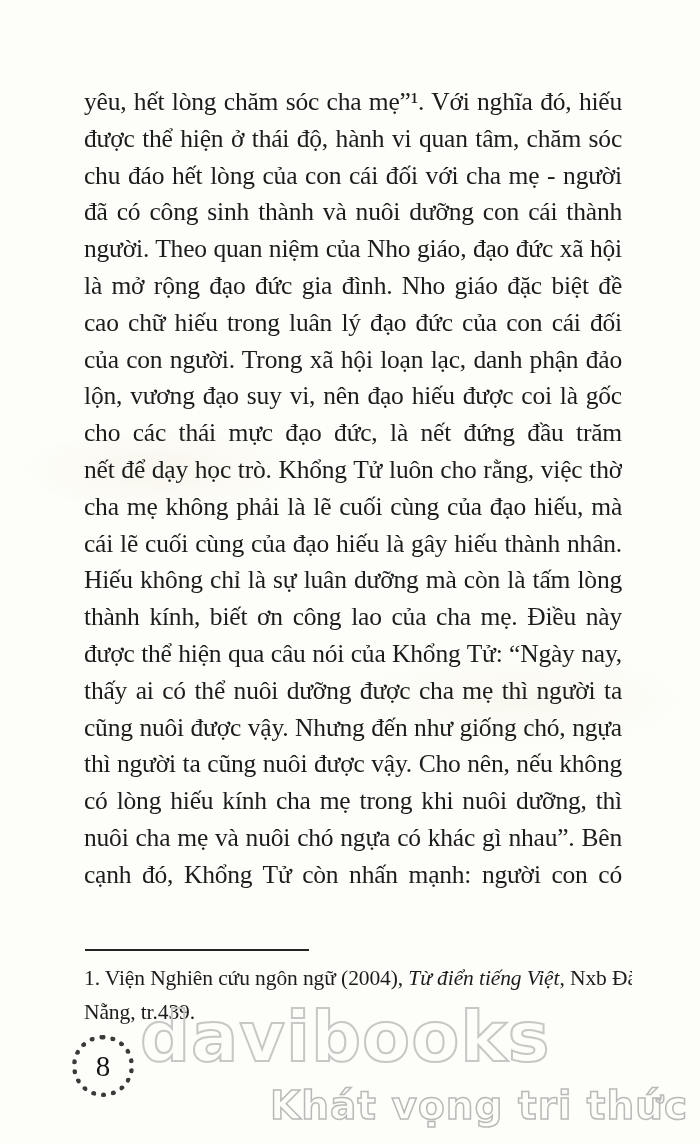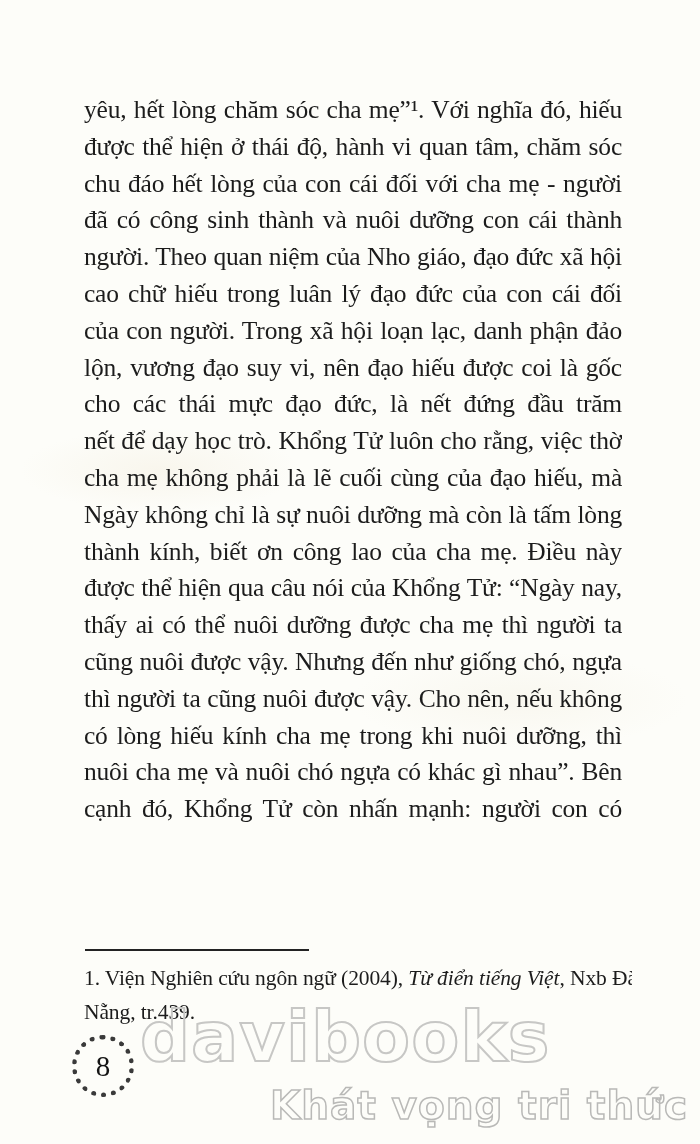--- a/index.html
+++ b/index.html
@@ -12,21 +12,21 @@
       radial-gradient(ellipse 200px 60px at 160px 470px, rgba(235,225,200,0.25), rgba(0,0,0,0) 70%),
       radial-gradient(ellipse 240px 70px at 520px 700px, rgba(235,228,205,0.22), rgba(0,0,0,0) 70%),
       #fdfdf9;
     overflow: hidden;
     font-family: "Liberation Serif", "DejaVu Serif", serif;
     color: #1c1c1c;
   }
   #body-text {
     position: absolute;
     left: 84px;
-    top: 92px;
+    top: 84px;
     width: 538px;
   }
   .body-line {
     height: 36.8px;
     line-height: 36.8px;
     font-size: 25.5px;
     letter-spacing: -0.2px;
     text-align: justify;
     text-align-last: justify;
     overflow: hidden;
@@ -108,36 +108,38 @@
       <div class="body-line">yêu, hết lòng chăm sóc cha mẹ”¹. Với nghĩa đó, hiếu</div>
 
       <div class="body-line">được thể hiện ở thái độ, hành vi quan tâm, chăm sóc</div>
 
       <div class="body-line">chu đáo hết lòng của con cái đối với cha mẹ - người</div>
 
       <div class="body-line">đã có công sinh thành và nuôi dưỡng con cái thành</div>
 
       <div class="body-line">người. Theo quan niệm của Nho giáo, đạo đức xã hội</div>
 
+      <div class="body-line">là mở rộng đạo đức gia đình. Nho giáo đặc biệt đề</div>
 
       <div class="body-line">cao chữ hiếu trong luân lý đạo đức của con cái đối</div>
 
 
       <div class="body-line">của con người. Trong xã hội loạn lạc, danh phận đảo</div>
 
       <div class="body-line">lộn, vương đạo suy vi, nên đạo hiếu được coi là gốc</div>
 
       <div class="body-line">cho các thái mực đạo đức, là nết đứng đầu trăm</div>
 
       <div class="body-line">nết để dạy học trò. Khổng Tử luôn cho rằng, việc thờ</div>
 
       <div class="body-line">cha mẹ không phải là lẽ cuối cùng của đạo hiếu, mà</div>
 
+      <div class="body-line">cái lẽ cuối cùng của đạo hiếu là gây hiếu thành nhân.</div>
 
-      <div class="body-line">Ngày không chỉ là sự nuôi dưỡng mà còn là tấm lòng</div>
+      <div class="body-line">Hiếu không chỉ là sự luân dưỡng mà còn là tấm lòng</div>
 
       <div class="body-line">thành kính, biết ơn công lao của cha mẹ. Điều này</div>
 
       <div class="body-line">được thể hiện qua câu nói của Khổng Tử: “Ngày nay,</div>
 
       <div class="body-line">thấy ai có thể nuôi dưỡng được cha mẹ thì người ta</div>
 
       <div class="body-line">cũng nuôi được vậy. Nhưng đến như giống chó, ngựa</div>
 
       <div class="body-line">thì người ta cũng nuôi được vậy. Cho nên, nếu không</div>

